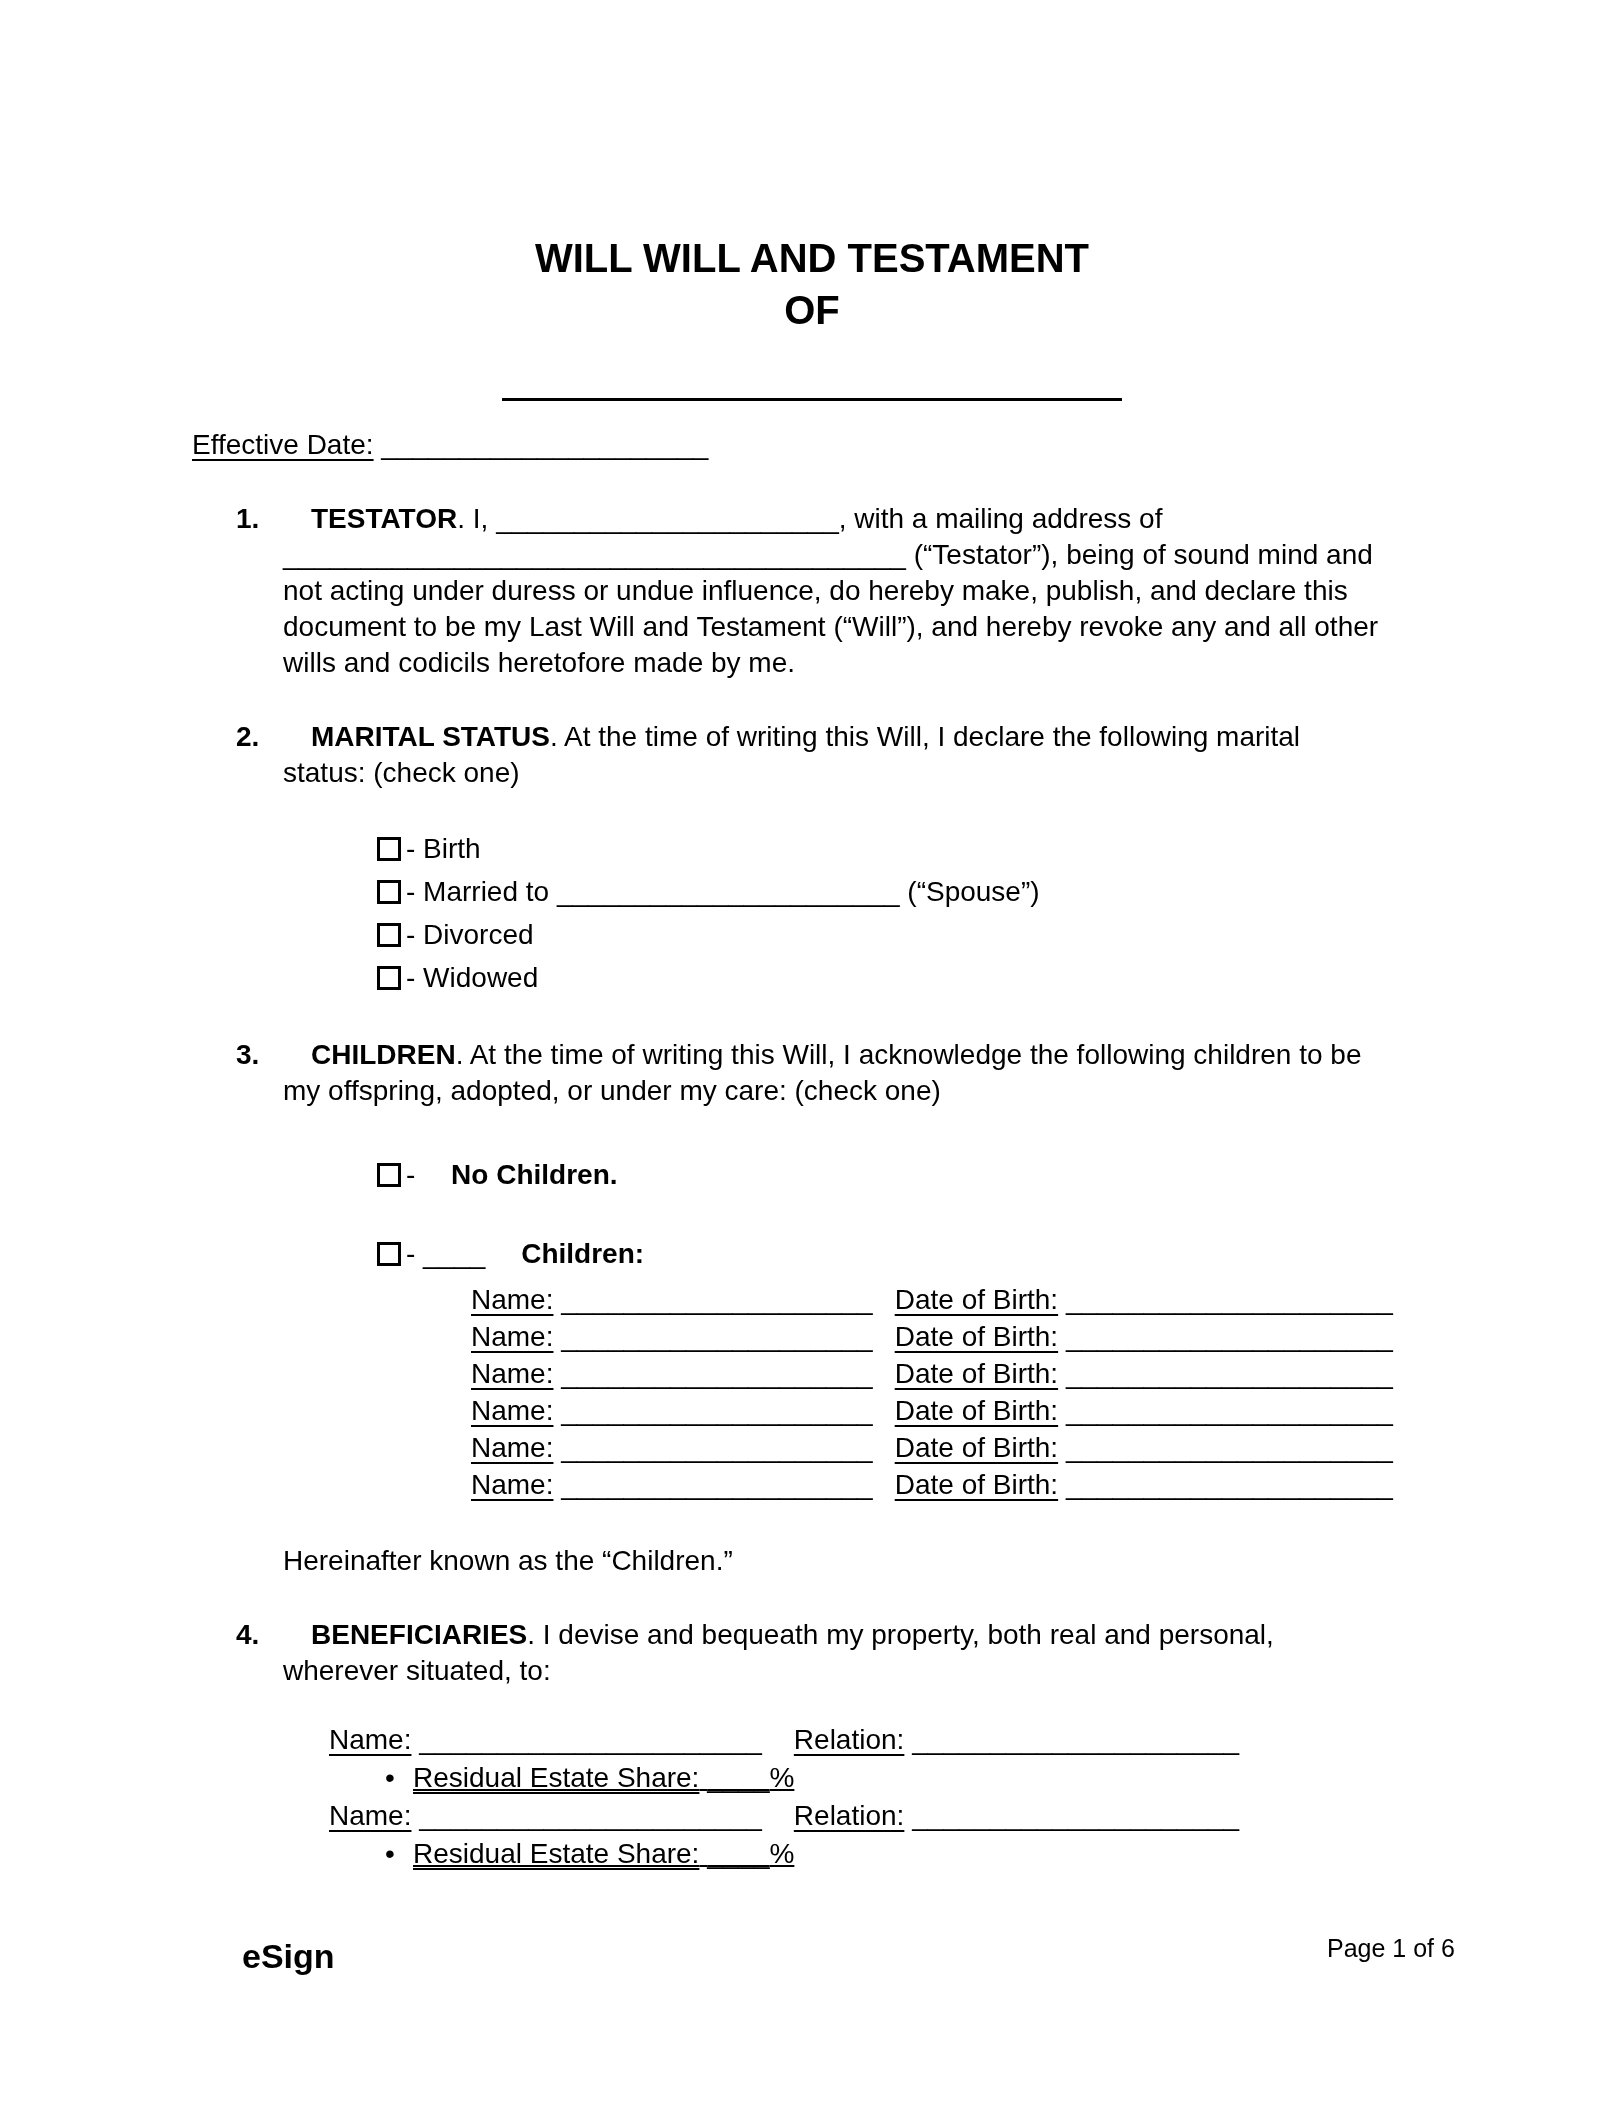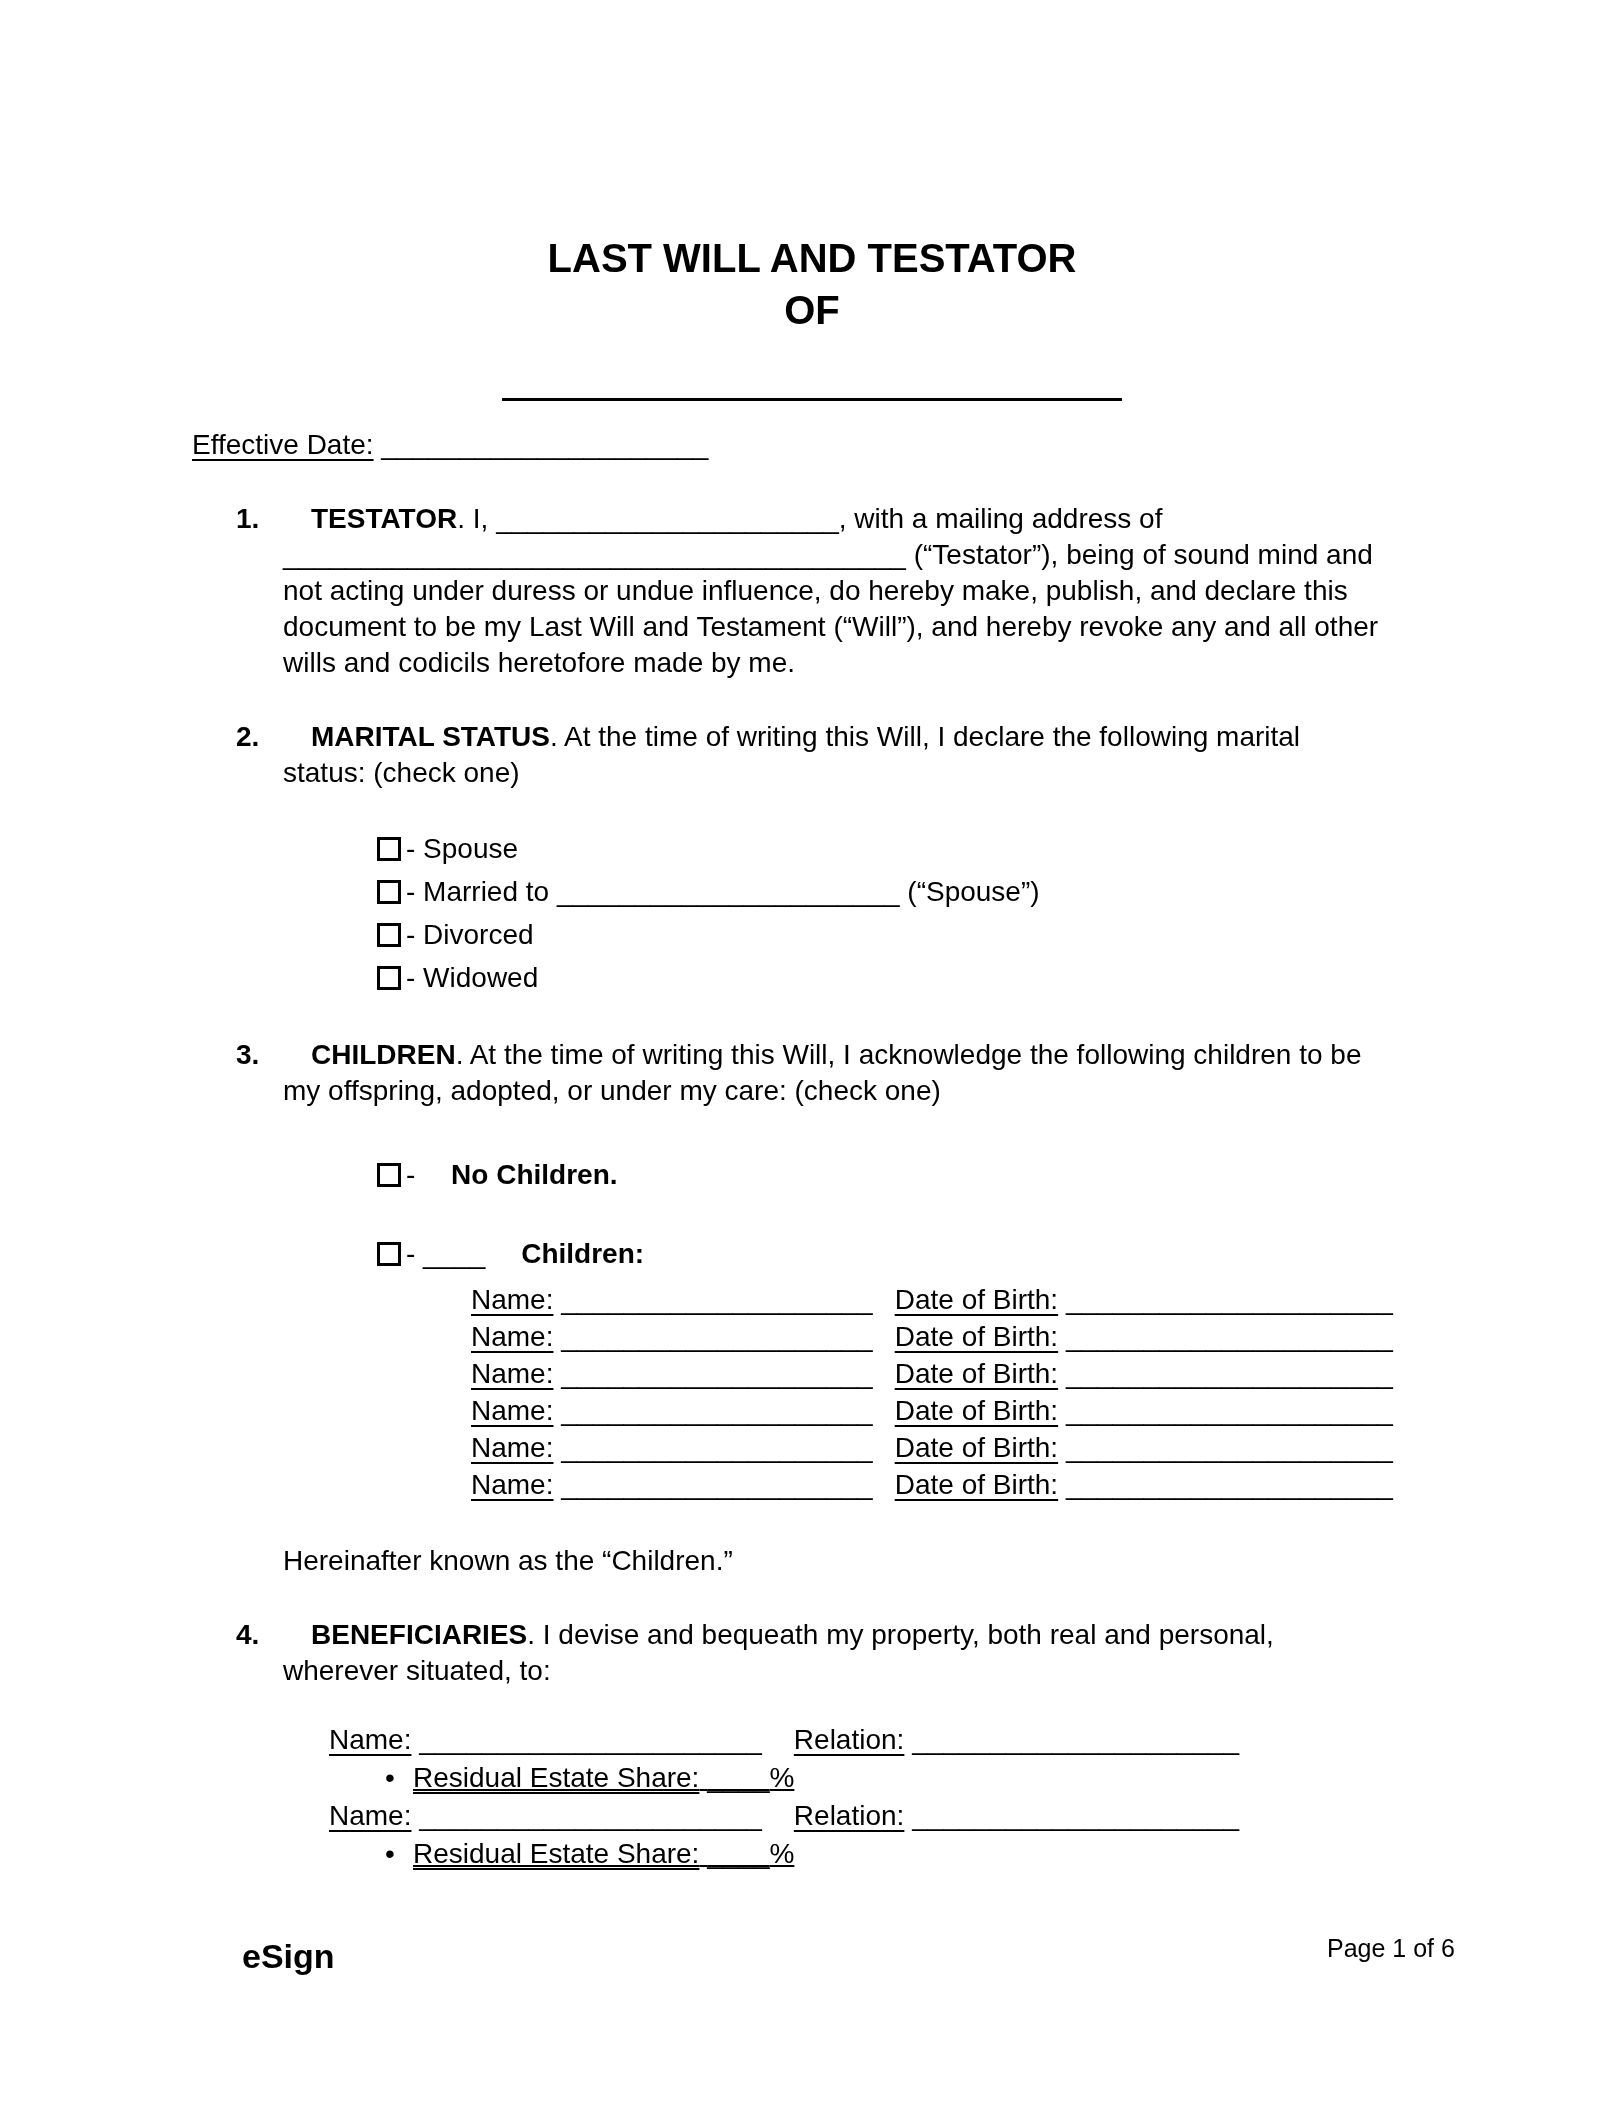--- a/index.html
+++ b/index.html
@@ -37,21 +37,21 @@
   .bullet { display:inline-block; width:28px; }
   .footer-brand { position:absolute; left:242px; top:1938px; font-size:34px; font-weight:bold; }
   .footer-page { position:absolute; left:1327px; top:1930px; font-size:25px; }
 </style>
 </head>
 <body>
 
 <div class="page">
 
   <div class="title">
-    <div>LAST WILL AND TESTATOR</div>
+    <div>WILL WILL AND TESTAMENT</div>
     <div>OF</div>
   </div>
 
   <div class="name-line"></div>
 
   <div class="effective">
     <span class="ul">Effective Date:</span>
     <span>_____________________</span>
   </div>
 
@@ -62,21 +62,21 @@
       <div class="body"><span class="bold">TESTATOR</span><span>. I, </span><span>______________________</span><span>, with a mailing address of</span> <span>________________________________________</span><span> (“Testator”), being of sound mind and not acting under duress or undue influence, do hereby make, publish, and declare this document to be my Last Will and Testament (“Will”), and hereby revoke any and all other wills and codicils heretofore made by me.</span></div>
     </div>
 
     <div class="item">
       <div class="num">2.</div>
       <div class="body"><span class="bold">MARITAL STATUS</span><span>. At the time of writing this Will, I declare the following marital status: (check one)</span></div>
     </div>
 
     <div class="checklist">
       <div class="check-row">
-        <span class="checkbox"></span><span>- Spouse</span>
+        <span class="checkbox"></span><span>- Birth</span>
       </div>
       <div class="check-row">
         <span class="checkbox"></span><span>- Married to </span><span>______________________</span><span> (“Spouse”)</span>
       </div>
       <div class="check-row">
         <span class="checkbox"></span><span>- Divorced</span>
       </div>
       <div class="check-row">
         <span class="checkbox"></span><span>- Widowed</span>
       </div>

